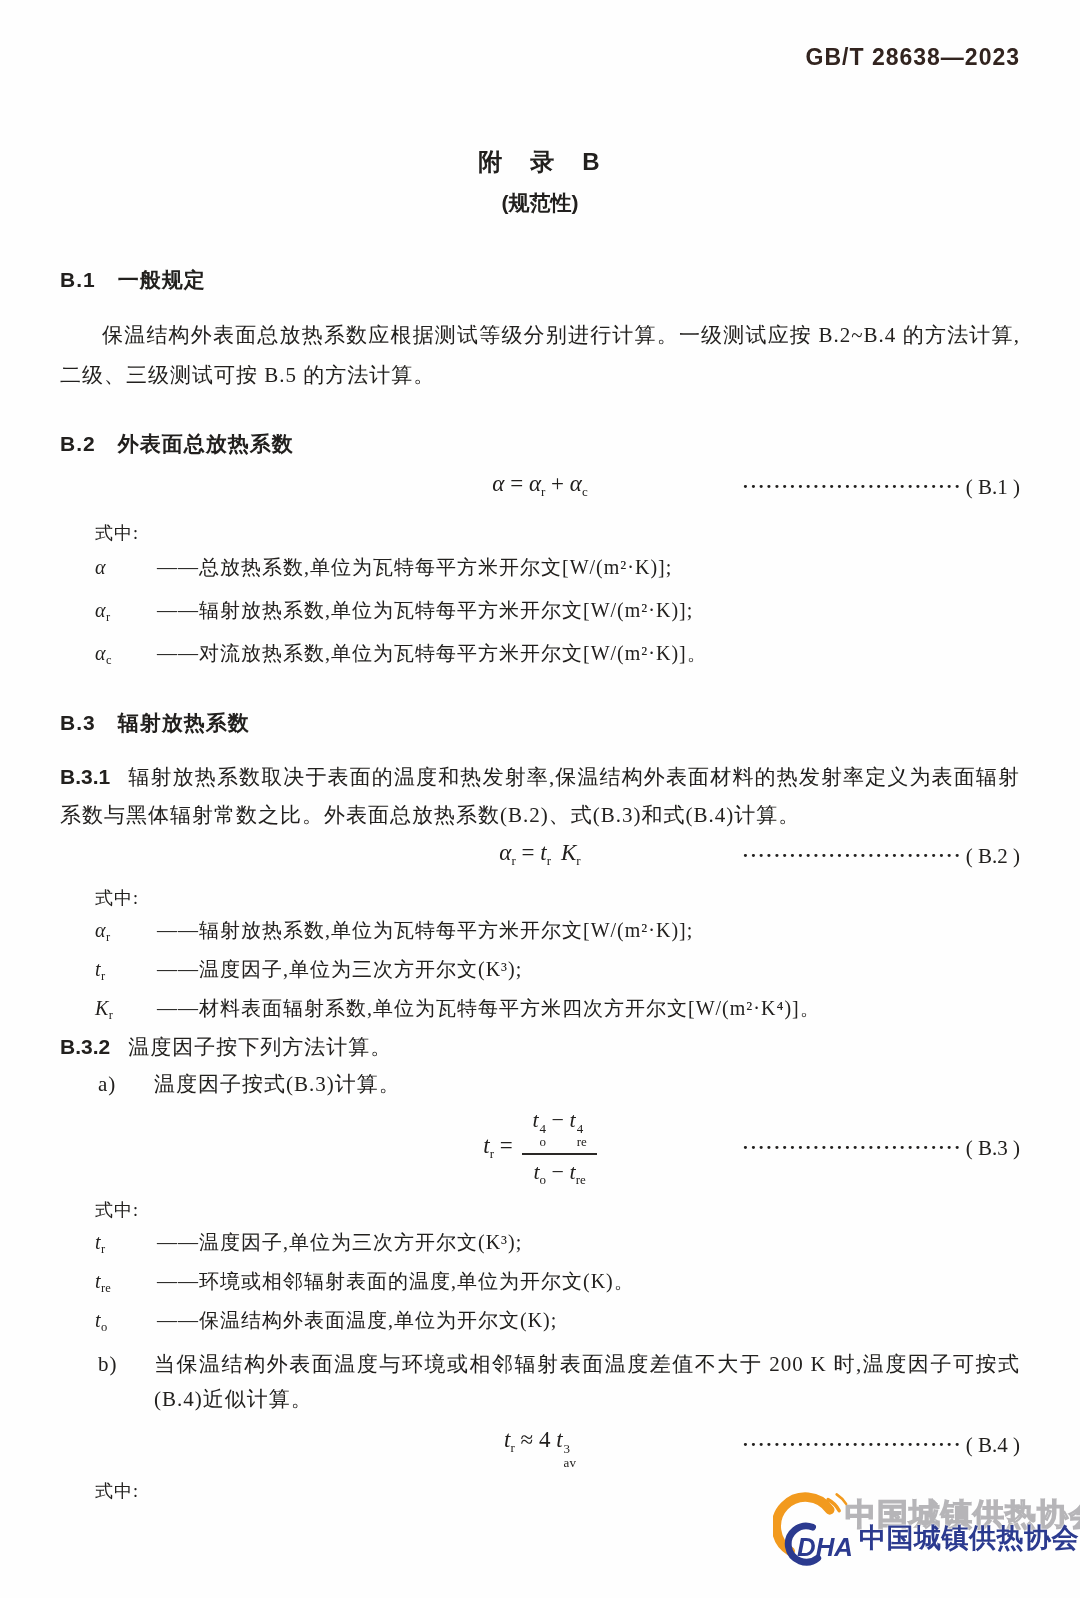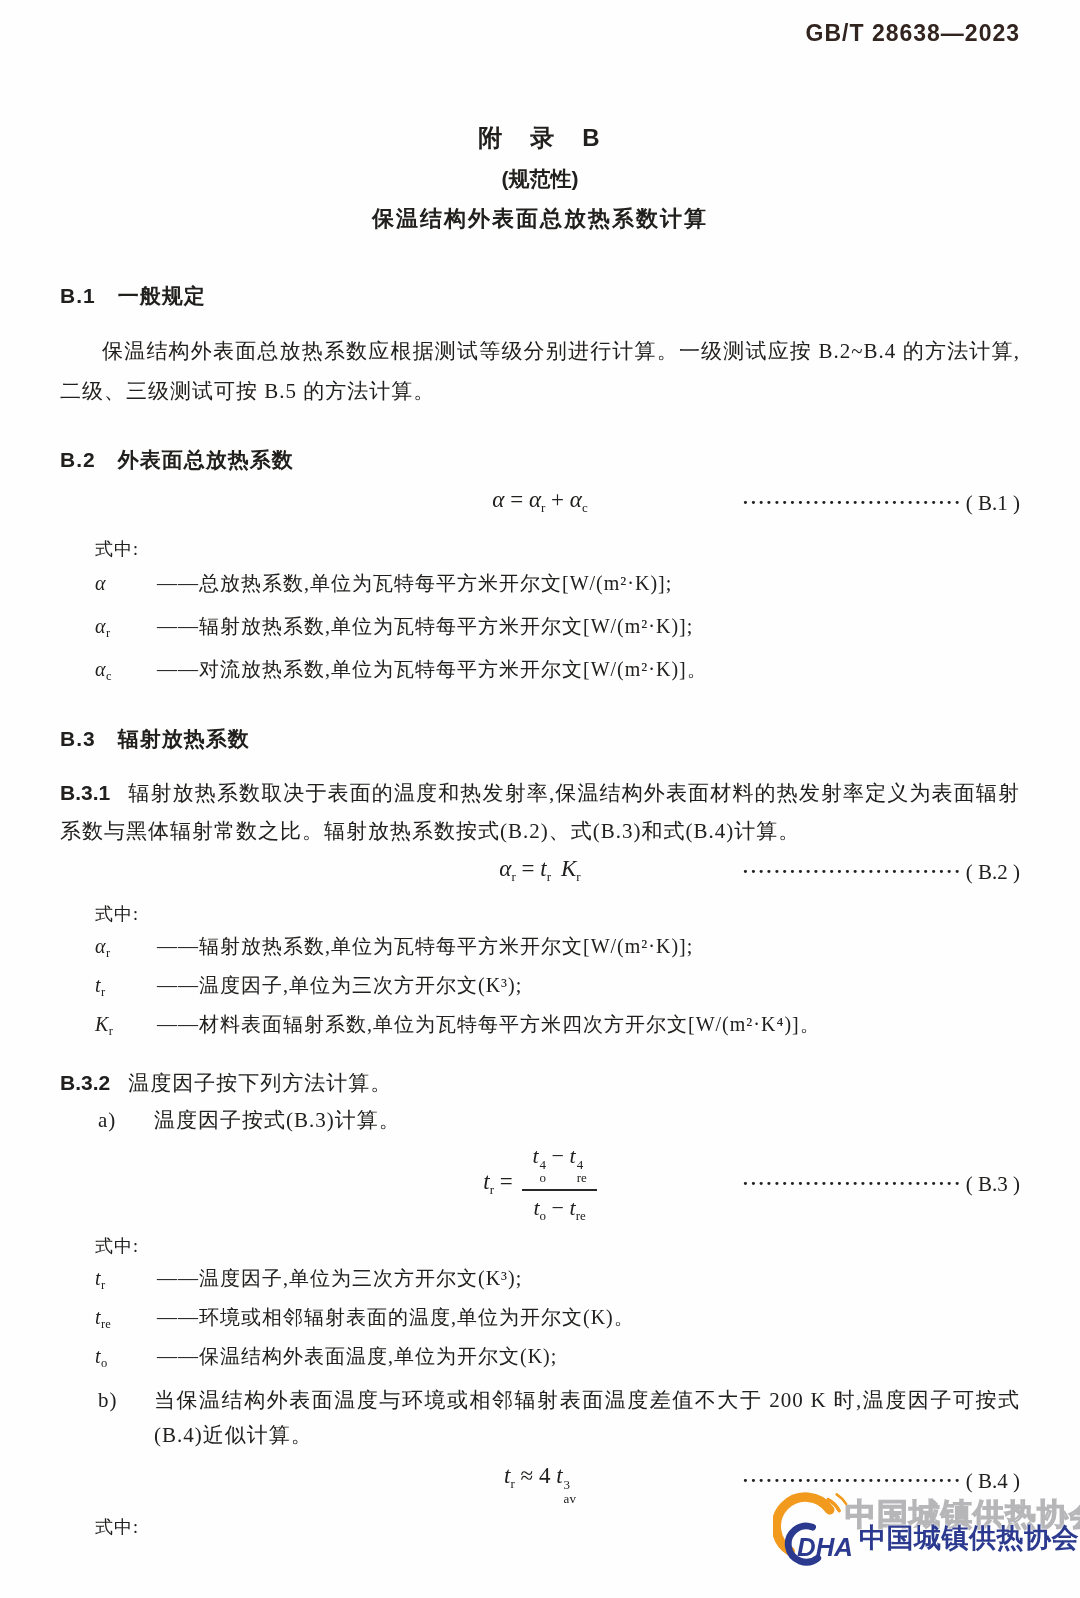--- a/index.html
+++ b/index.html
@@ -2,40 +2,40 @@
 <html><head>
 <meta charset="utf-8">
 <style>
   html,body{margin:0;padding:0;background:#e8e8e8;}
   .page{
     width:1080px;height:1598px;background:#fefefe;position:relative;overflow:hidden;
     font-family:"Liberation Serif","DejaVu Serif",serif;color:#22201e;margin:0 auto;
   }
   .content{padding:0 60px;}
   .doc-number{
-    padding-top:20px;text-align:right;font-family:"Liberation Sans","DejaVu Sans",sans-serif;
+    padding-top:44px;text-align:right;font-family:"Liberation Sans","DejaVu Sans",sans-serif;
     font-weight:bold;font-size:23px;letter-spacing:1px;color:#32241f;
   }
   .title-block{margin-top:70px;text-align:center;font-family:"Liberation Sans","DejaVu Sans",sans-serif;}
   .title-appendix{font-size:24px;font-weight:bold;line-height:42px;letter-spacing:2px;}
   .title-normative{font-size:21px;font-weight:bold;line-height:40px;}
   .title-name{font-size:22px;font-weight:bold;line-height:40px;letter-spacing:2px;}
 
   .sec-head{font-family:"Liberation Sans","DejaVu Sans",sans-serif;font-weight:bold;font-size:21px;line-height:30px;letter-spacing:1px;}
   .sec-head .sec-num{margin-right:22px;}
   .h-b1{margin-top:42px;}
   .h-b2{margin-top:34px;}
   .h-b3{margin-top:30px;}
 
   .para{font-size:21px;line-height:40px;letter-spacing:1px;text-align:justify;margin:0;}
   .p-b1{margin-top:20px;text-indent:42px;}
   .p-intro{margin-top:22px;text-indent:42px;line-height:36px;}
   .p-b31{margin-top:20px;line-height:38px;}
   .run-num{font-family:"Liberation Sans","DejaVu Sans",sans-serif;font-weight:bold;margin-right:18px;letter-spacing:0;}
-  .b32-line{margin-top:20px;line-height:32px;}
+  .b32-line{margin-top:0;line-height:32px;}
 
   .where{font-size:18px;line-height:32px;margin-left:35px;letter-spacing:1px;}
   .w1{margin-top:6px;} .w2{margin-top:6px;} .w3{margin-top:2px;} .w4{margin-top:2px;}
 
   .def{font-size:20px;margin-left:35px;letter-spacing:0.5px;}
   .defs-a .def{line-height:36px;}
   .defs-b .def{line-height:32px;}
   .def .sym{display:inline-block;width:62px;font-style:italic;font-size:20px;}
   .def .sym .subsc{font-size:12.5px;font-style:normal;vertical-align:-4px;letter-spacing:0;}
   .def .def-text{letter-spacing:1px;}
@@ -79,21 +79,20 @@
 <body>
 
 <div class="page">
   <div class="content">
 
     <div class="doc-number">GB/T 28638—2023</div>
 
     <div class="title-block">
       <div class="title-appendix">附　录　B</div>
       <div class="title-normative">(规范性)</div>
-      <div class="title-name">保温结构外表面总放热系数计算</div>
     </div>
 
     <div class="sec-head h-b1">
       <span class="sec-num">B.1</span><span>一般规定</span>
     </div>
     <p class="para p-b1">保温结构外表面总放热系数应根据测试等级分别进行计算。一级测试应按 B.2~B.4 的方法计算,二级、三级测试可按 B.5 的方法计算。</p>
 
     <div class="sec-head h-b2">
       <span class="sec-num">B.2</span><span>外表面总放热系数</span>
     </div>
@@ -107,21 +106,21 @@
     <div class="defs-a">
       <div class="def"><span class="sym"><span class="base">α</span><span class="subsc"></span></span><span class="def-text">——总放热系数,单位为瓦特每平方米开尔文[W/(m²·K)];</span></div>
       <div class="def"><span class="sym"><span class="base">α</span><span class="subsc">r</span></span><span class="def-text">——辐射放热系数,单位为瓦特每平方米开尔文[W/(m²·K)];</span></div>
       <div class="def"><span class="sym"><span class="base">α</span><span class="subsc">c</span></span><span class="def-text">——对流放热系数,单位为瓦特每平方米开尔文[W/(m²·K)]。</span></div>
     </div>
 
     <div class="sec-head h-b3">
       <span class="sec-num">B.3</span><span>辐射放热系数</span>
     </div>
 
-    <p class="para p-b31"><span class="run-num">B.3.1</span><span>辐射放热系数取决于表面的温度和热发射率,保温结构外表面材料的热发射率定义为表面辐射系数与黑体辐射常数之比。辐射放热系数按式(B.2)、式(B.3)和式(B.4)计算。</span></p>
+    <p class="para p-b31"><span class="run-num">B.3.1</span><span>辐射放热系数取决于表面的温度和热发射率,保温结构外表面材料的热发射率定义为表面辐射系数与黑体辐射常数之比。外表面总放热系数(B.2)、式(B.3)和式(B.4)计算。</span></p>
 
     <div class="formula-row fr2">
       <span class="formula"><span class="it">α</span><sub>r</sub><span class="rm"> = </span><span class="it">t</span><sub>r</sub><span class="it" style="margin-left:10px;">K</span><sub>r</sub></span>
       <span class="formula-ref"><span class="leader">····························</span><span class="ref-label">( B.2 )</span></span>
     </div>
 
     <div class="where w2">式中:</div>
     <div class="defs-b">
       <div class="def"><span class="sym"><span class="base">α</span><span class="subsc">r</span></span><span class="def-text">——辐射放热系数,单位为瓦特每平方米开尔文[W/(m²·K)];</span></div>
       <div class="def"><span class="sym"><span class="base">t</span><span class="subsc">r</span></span><span class="def-text">——温度因子,单位为三次方开尔文(K³);</span></div>

